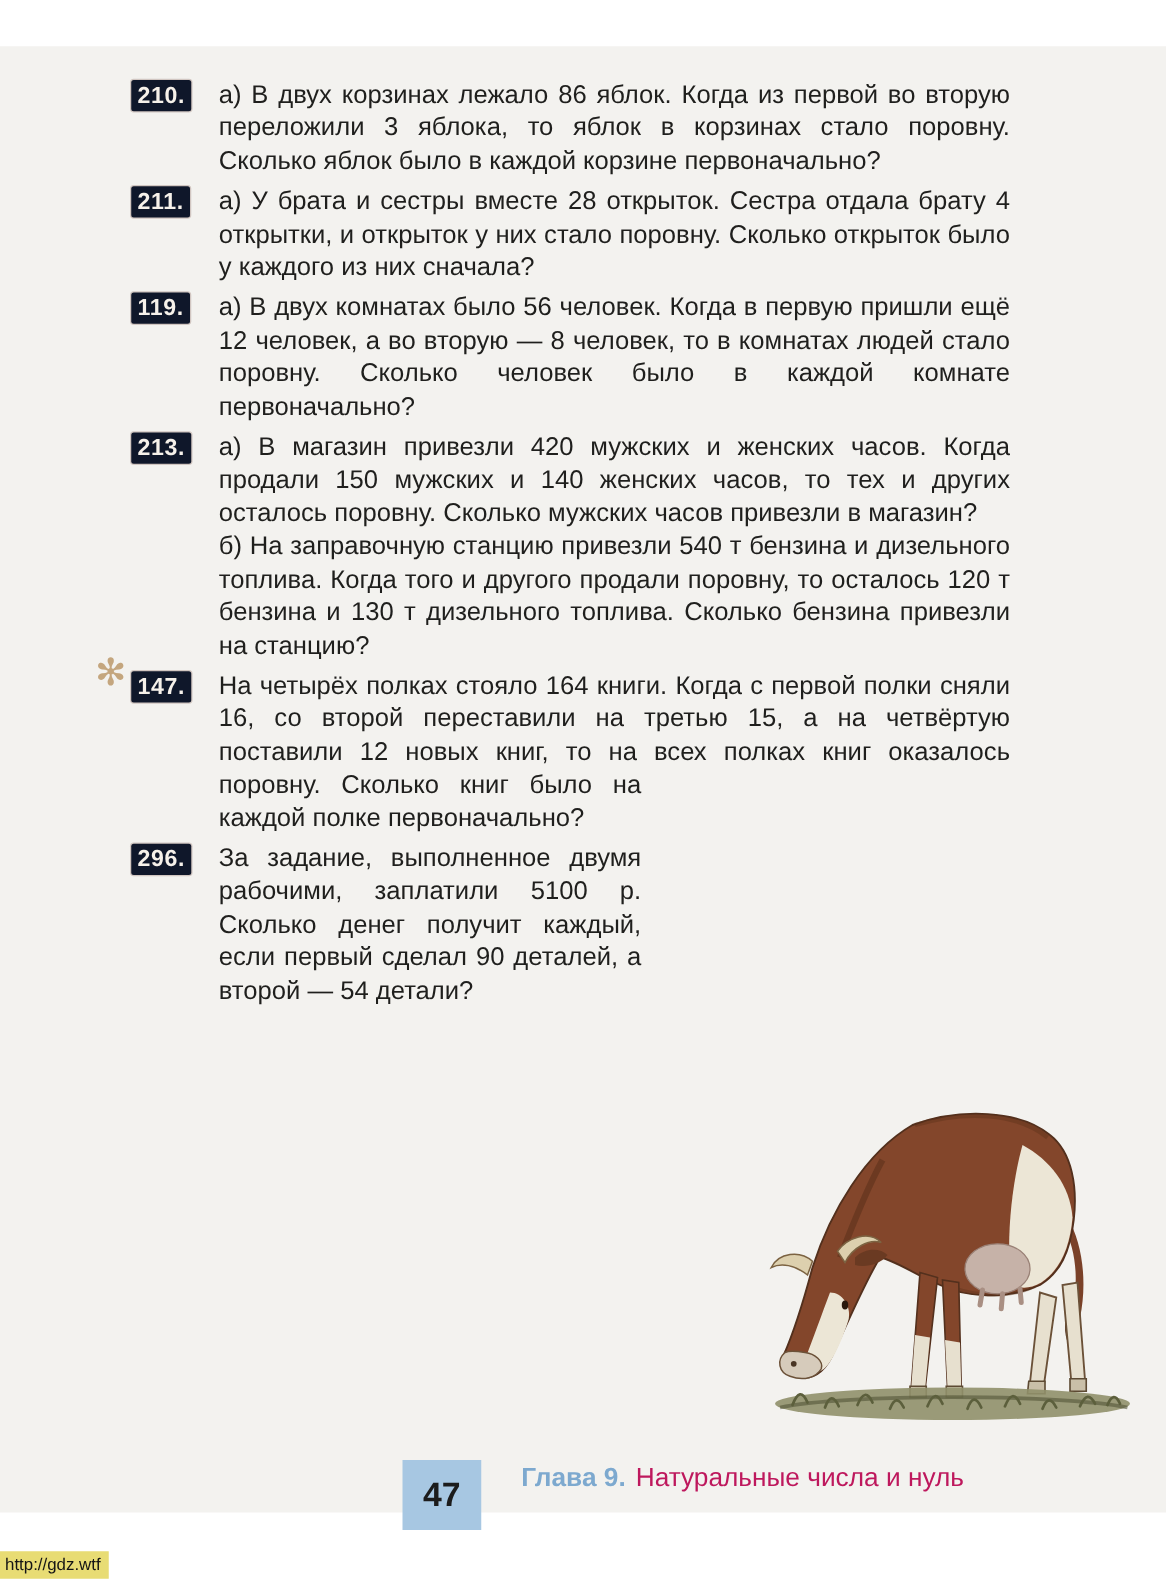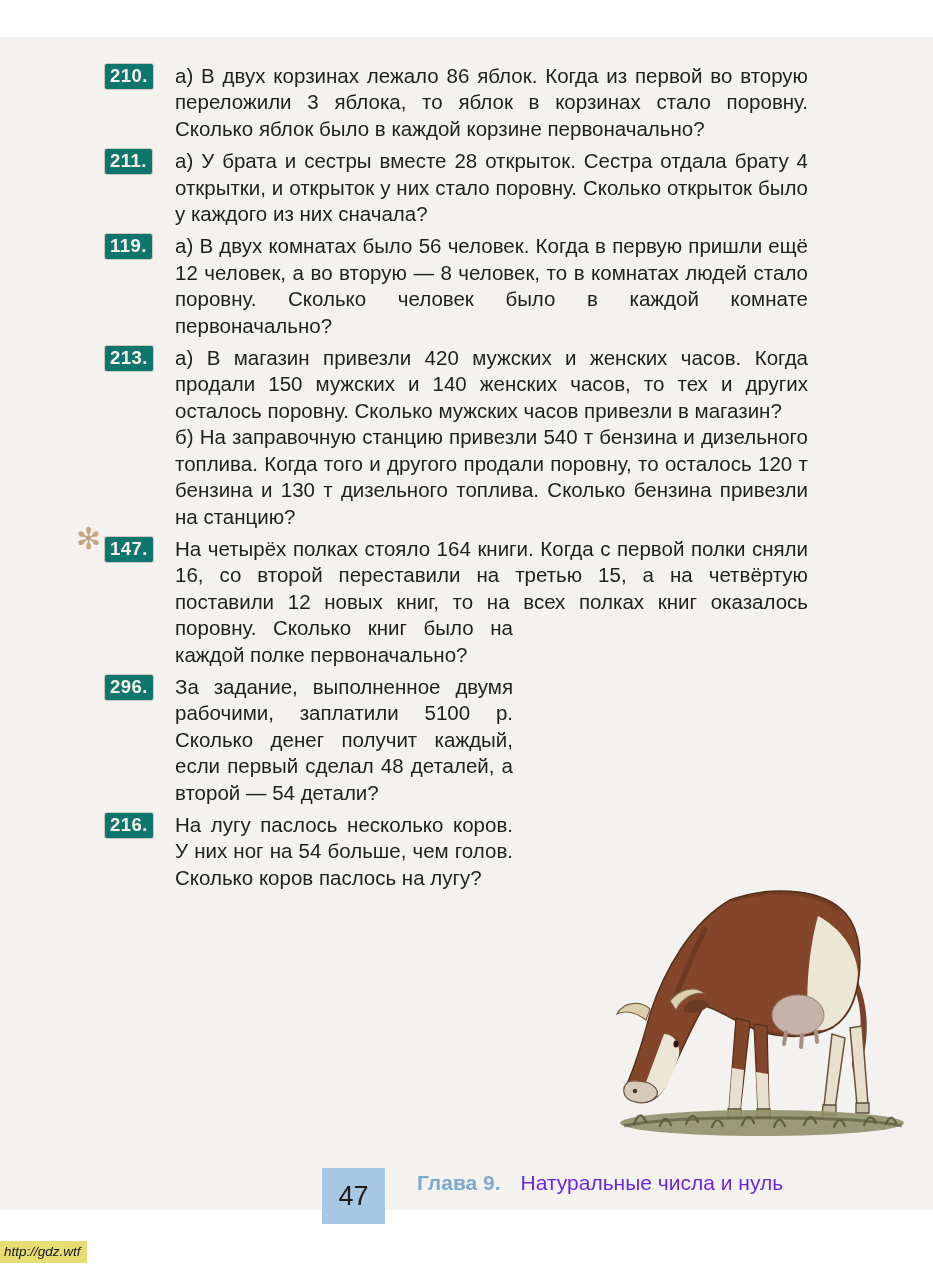--- a/index.html
+++ b/index.html
@@ -14,21 +14,21 @@
     position:absolute;left:0;top:37px;width:933px;height:1173px;
     background:#f3f2ef;
   }
   .content{
     position:absolute;left:105px;top:26px;width:703px;
     color:#1f1f1d;font-size:20.5px;line-height:26.4px;
   }
   .problem{position:relative;padding-left:70px;margin-bottom:6px;}
   .badge{
     position:absolute;left:0;top:1px;
-    background:#0f766e;color:#f6f1ea;
+    background:#0f172a;color:#f6f1ea;
     font-weight:bold;font-size:18.5px;line-height:24px;
     padding:0 5px 1px 5px;border-radius:2px;
     letter-spacing:.5px;box-shadow:0 0 0 1px rgba(107,66,54,.25);
   }
   .star{
     position:absolute;left:-29px;top:-12px;
     color:#c4a67e;font-size:30px;line-height:30px;font-family:"DejaVu Sans",sans-serif;
   }
   .part{margin:0;text-align:justify;}
   
@@ -38,29 +38,29 @@
   }
   .cow{
     position:absolute;left:507px;top:825px;width:300px;height:265px;
   }
   .footer{
     position:absolute;left:322px;top:1118px;height:56px;
     display:flex;align-items:center;
   }
   .pagenum{
     width:63px;height:56px;background:#a7c7e2;color:#1c1c1c;
-    font-weight:normal;font-size:27px;display:flex;align-items:center;justify-content:center;margin-top:26px;
+    font-weight:bold;font-size:27px;display:flex;align-items:center;justify-content:center;margin-top:26px;
   }
   .chapter{margin-left:32px;font-size:21px;white-space:nowrap;}
   .chapter .lbl{font-weight:bold;color:#7da9cf;}
-  .chapter .ttl{color:#6d28d9;margin-left:20px;}
+  .chapter .ttl{color:#be185d;margin-left:8px;}
   .watermark{
     position:absolute;left:0;top:1241px;
     background:#e8dc74;color:#141414;
-    font-size:13.5px;line-height:17px;padding:2px 6px 3px 4px;font-style:italic;
+    font-size:13.5px;line-height:17px;padding:2px 6px 3px 4px;
   }
 </style>
 </head>
 <body>
 
 <div class="page">
   <div class="scan">
     <div class="content">
 
       <section class="problem">
@@ -88,27 +88,23 @@
         <div class="cow-space"></div>
 
         <section class="problem">
           <span class="star">✻</span>
           <span class="badge">147.</span>
           <p class="part">На четырёх полках стояло 164 книги. Когда с первой полки сняли 16, со второй переставили на третью 15, а на четвёртую поставили 12 новых книг, то на всех полках книг оказалось поровну. Сколько книг было на каждой полке первоначально?</p>
         </section>
 
         <section class="problem">
           <span class="badge">296.</span>
-          <p class="part">За задание, выполненное двумя рабочими, заплатили 5100 р. Сколько денег получит каждый, если первый сделал 48 деталей, а второй — 54 детали?</p>
+          <p class="part">За задание, выполненное двумя рабочими, заплатили 5100 р. Сколько денег получит каждый, если первый сделал 90 деталей, а второй — 54 детали?</p>
         </section>
 
-        <section class="problem">
-          <span class="badge">216.</span>
-          <p class="part">На лугу паслось несколько коров. У них ног на 54 больше, чем голов. Сколько коров паслось на лугу?</p>
-        </section>
       </div>
 
       <svg class="cow" viewBox="0 0 300 265">
 
         <path d="M242,86 C254,106 258,138 252,166 L245,164 C251,140 250,112 238,92 Z" fill="#7a4128"></path>
         <path d="M247,162 C253,172 252,184 245,191 C239,183 239,170 242,163 Z" fill="#4e2c18"></path>
 
         <path d="M220,146 L212,218 L223,221 L233,150 Z" fill="#e7e0cf" stroke="#6b5138" stroke-width="1.5"></path>
         <path d="M238,140 L245,217 L256,216 L250,138 Z" fill="#e7e0cf" stroke="#6b5138" stroke-width="1.5"></path>
         <path d="M211,217 h13 v10 h-14 Z" fill="#c9bfa8" stroke="#5d4a33" stroke-width="1.3"></path>

